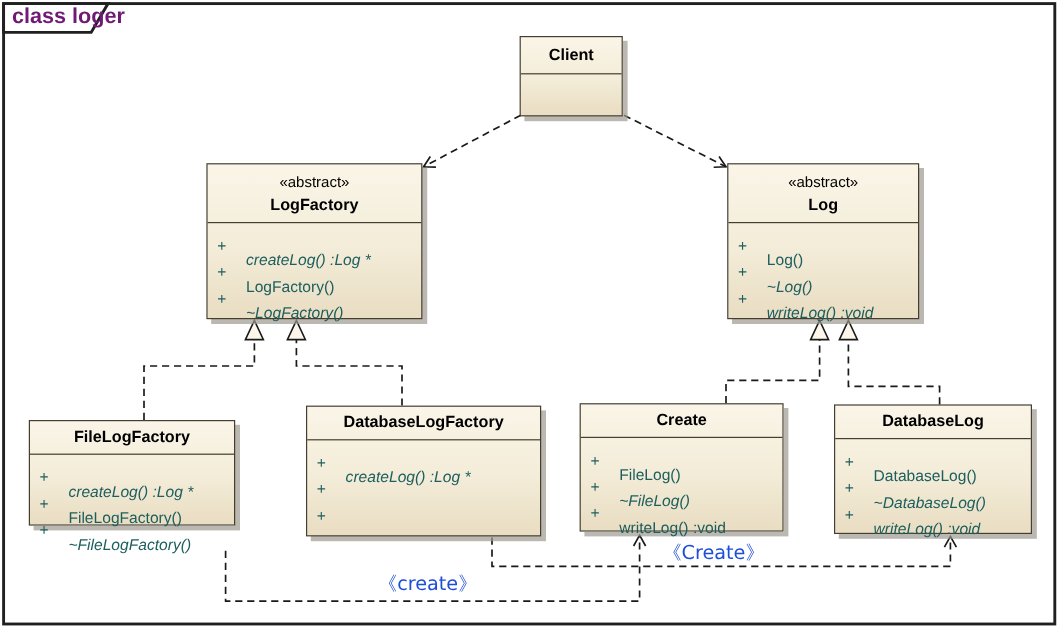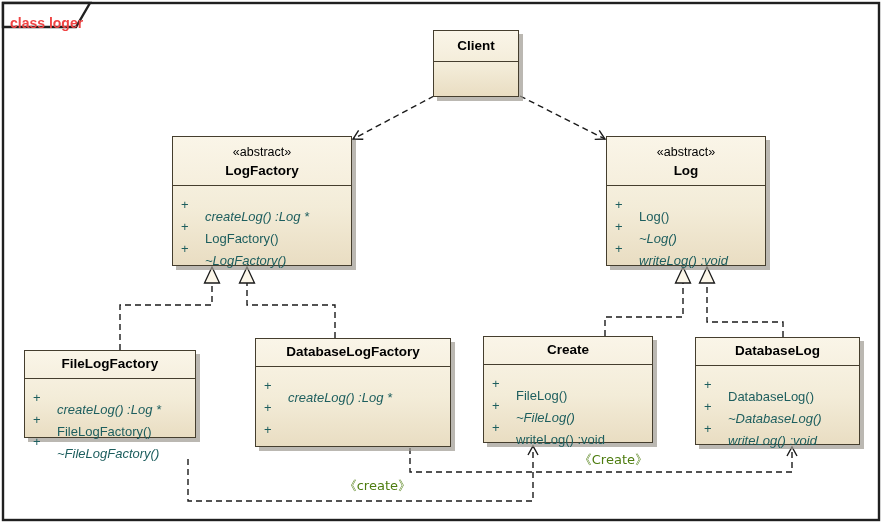--- a/index.html
+++ b/index.html
@@ -33,24 +33,24 @@
   #bx-filelogfactory    { left:24px;  top:350px; width:172px; height:88px; }
   #bx-databaselogfactory{ left:255px; top:338px; width:196px; height:109px; }
   #bx-filelog           { left:483px; top:336px; width:170px; height:107px; }
   #bx-databaselog       { left:695px; top:337px; width:165px; height:108px; }
   #bx-client .hdr { height:30px; }
   #bx-logfactory .hdr, #bx-log .hdr { height:48px; }
   #bx-filelogfactory .hdr, #bx-databaselogfactory .hdr,
   #bx-filelog .hdr, #bx-databaselog .hdr { height:27px; }
 
   .frame-title {
-    position:absolute; left:10px; top:15px; font-size:14px; font-weight:700; color:#ef4444;
+    position:absolute; left:10px; top:3px; font-size:18px; font-weight:700; color:#701a75;
   }
   .conn-label {
-    position:absolute; font-size:13px; color:#4d7c0f; text-align:right;
+    position:absolute; font-size:16px; color:#1d4ed8; text-align:left;
     font-family:"DejaVu Sans","Liberation Sans",sans-serif;
   }
   #lbl-create-lower { left:315px; top:477px; width:96px; }
   #lbl-create-upper { left:552px; top:451px; width:96px; }
 </style>
 </head>
 <body>
 
 <div id="canvas">
 

